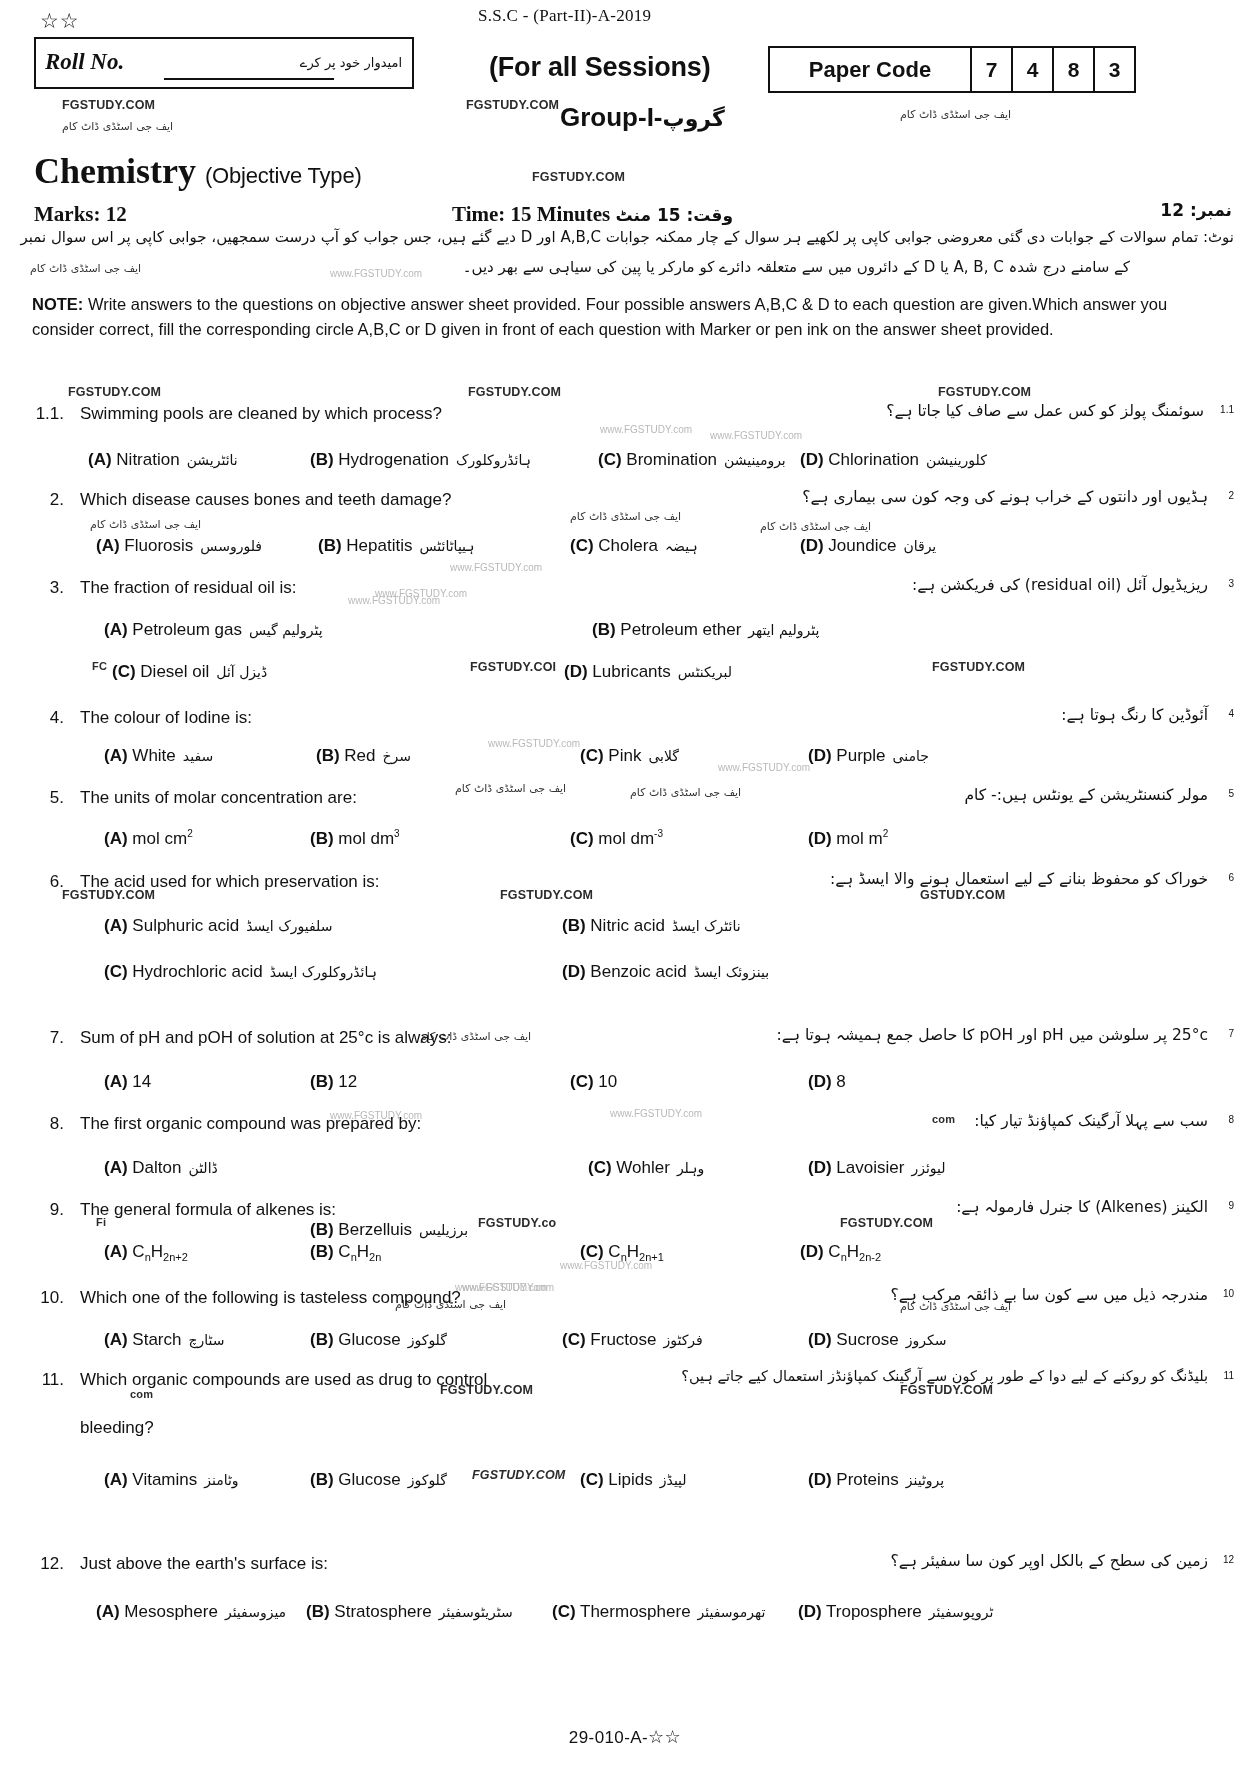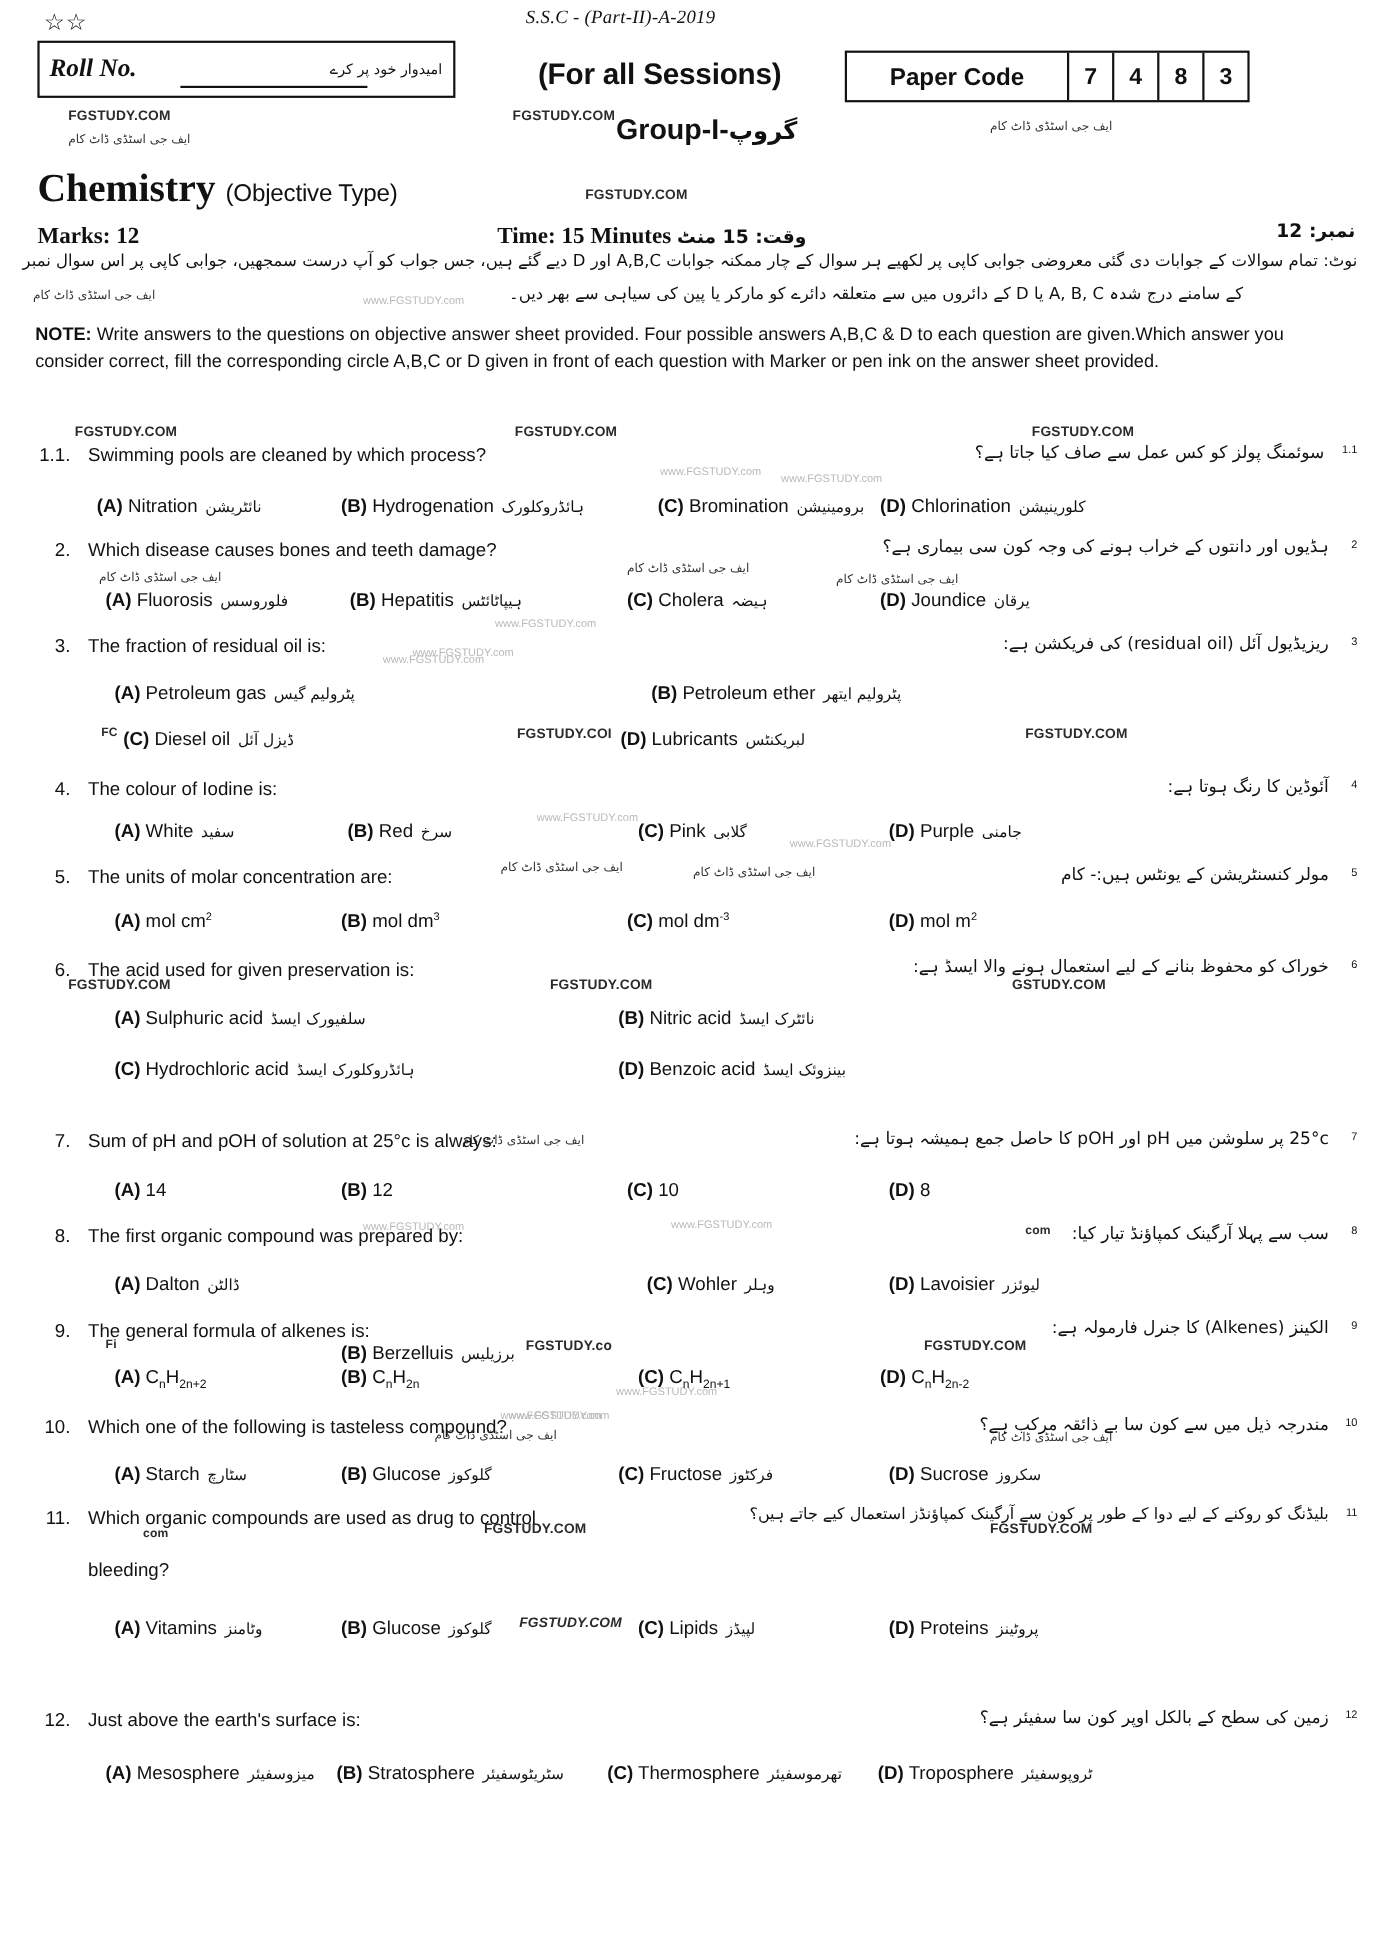--- a/index.html
+++ b/index.html
@@ -53,21 +53,20 @@
     font-size: 11px;
     color: #333;
     white-space: nowrap;
   }
 
   
   .hdr-exam {
     position: absolute;
     left: 478px; top: 6px;
     font-family: "Liberation Serif", serif;
-    font-style: italic;
     font-size: 17px;
     letter-spacing: .3px;
   }
   .stars-top {
     position: absolute;
     left: 40px; top: 10px;
     font-size: 21px;
     letter-spacing: 1px;
     line-height: 1;
   }
@@ -432,21 +431,21 @@
     <span class="q-urdu-num" style="top:788px">5</span>
     <span class="q-urdu" style="top:786px; right:42px">مولر کنسنٹریشن کے یونٹس ہیں:- کام</span>
     <span class="opt" style="left:104px; top:828px"><span class="lbl">(A)</span> <span>mol cm</span><sup>2</sup></span>
     <span class="opt" style="left:310px; top:828px"><span class="lbl">(B)</span> <span>mol dm</span><sup>3</sup></span>
     <span class="opt" style="left:570px; top:828px"><span class="lbl">(C)</span> <span>mol dm</span><sup>-3</sup></span>
     <span class="opt" style="left:808px; top:828px"><span class="lbl">(D)</span> <span>mol m</span><sup>2</sup></span>
   </div>
 
   <div class="q">
     <span class="q-num" style="top:872px">6.</span>
-    <span class="q-text" style="top:872px">The acid used for given preservation is:</span>
+    <span class="q-text" style="top:872px">The acid used for which preservation is:</span>
     <span class="q-urdu-num" style="top:872px">6</span>
     <span class="q-urdu" style="top:870px; right:42px">خوراک کو محفوظ بنانے کے لیے استعمال ہونے والا ایسڈ ہے:</span>
     <span class="opt" style="left:104px; top:916px"><span class="lbl">(A)</span> <span>Sulphuric acid</span><span class="uu">سلفیورک ایسڈ</span></span>
     <span class="opt" style="left:562px; top:916px"><span class="lbl">(B)</span> <span>Nitric acid</span><span class="uu">نائٹرک ایسڈ</span></span>
     <span class="opt" style="left:104px; top:962px"><span class="lbl">(C)</span> <span>Hydrochloric acid</span><span class="uu">ہائڈروکلورک ایسڈ</span></span>
     <span class="opt" style="left:562px; top:962px"><span class="lbl">(D)</span> <span>Benzoic acid</span><span class="uu">بینزوئک ایسڈ</span></span>
   </div>
 
   <div class="q">
     <span class="q-num" style="top:1028px">7.</span>
@@ -508,14 +507,17 @@
     <span class="q-num" style="top:1554px">12.</span>
     <span class="q-text" style="top:1554px">Just above the earth's surface is:</span>
     <span class="q-urdu-num" style="top:1554px">12</span>
     <span class="q-urdu" style="top:1552px; right:42px">زمین کی سطح کے بالکل اوپر کون سا سفیئر ہے؟</span>
     <span class="opt" style="left:96px;  top:1602px"><span class="lbl">(A)</span> <span>Mesosphere</span><span class="uu">میزوسفیئر</span></span>
     <span class="opt" style="left:306px; top:1602px"><span class="lbl">(B)</span> <span>Stratosphere</span><span class="uu">سٹریٹوسفیئر</span></span>
     <span class="opt" style="left:552px; top:1602px"><span class="lbl">(C)</span> <span>Thermosphere</span><span class="uu">تھرموسفیئر</span></span>
     <span class="opt" style="left:798px; top:1602px"><span class="lbl">(D)</span> <span>Troposphere</span><span class="uu">ٹروپوسفیئر</span></span>
   </div>
 
+  <div class="footer">
+    <span>29-010-A-</span><span class="stars">☆☆</span>
+  </div>
 
 </div>
 
 </body></html>

